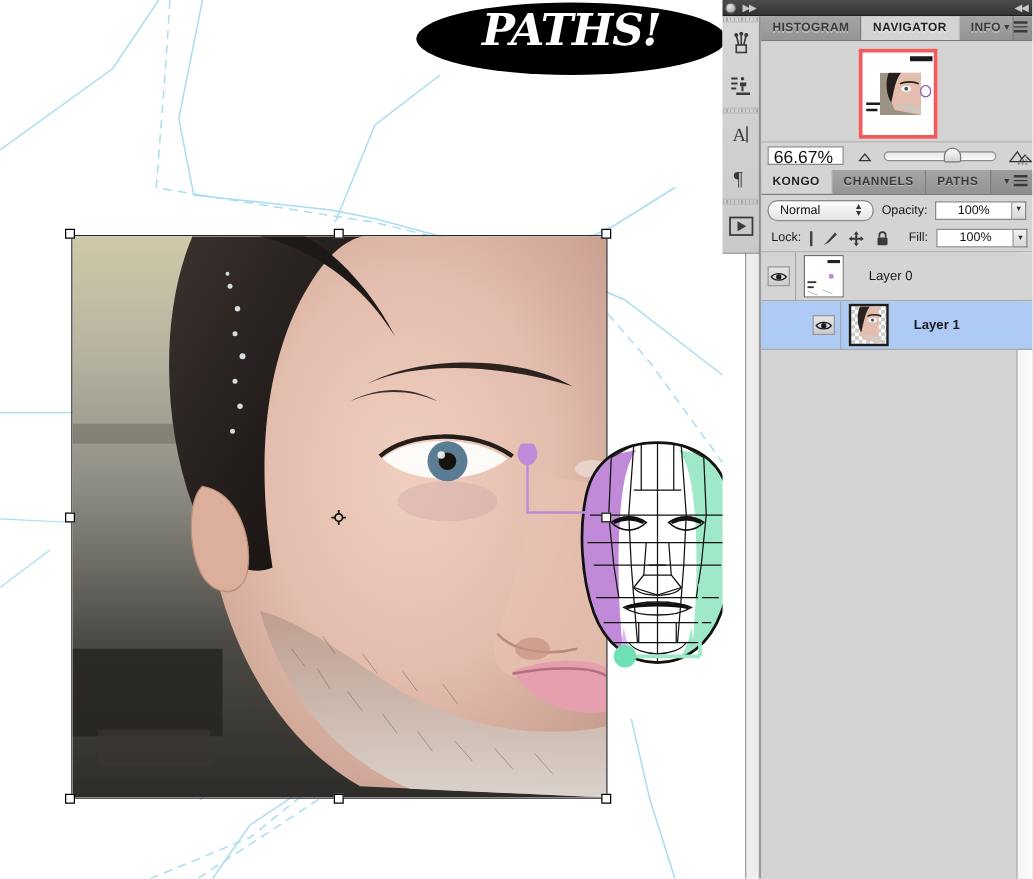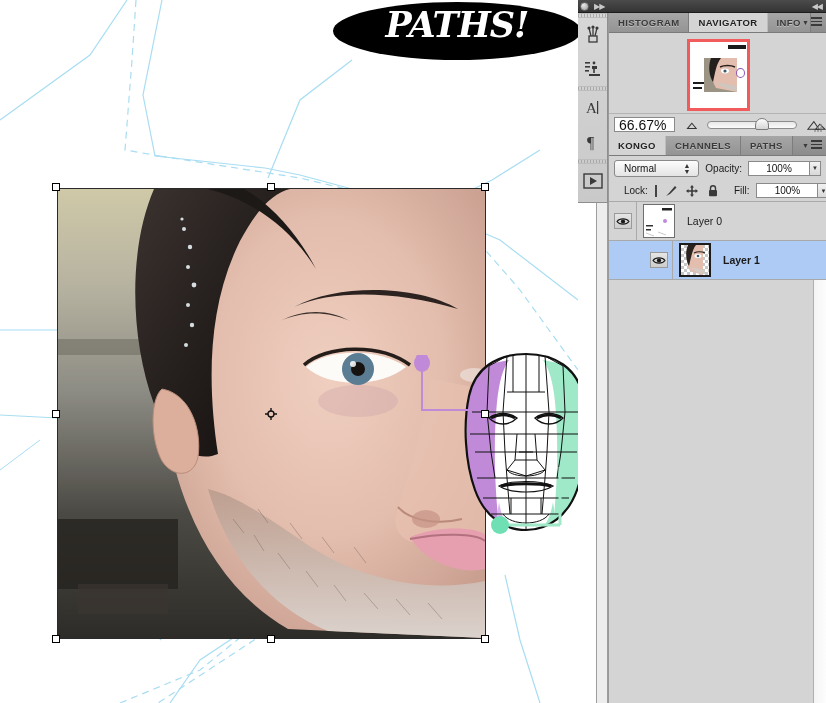--- a/index.html
+++ b/index.html
@@ -142,36 +142,36 @@
   #grip{ position:absolute; right:3px; bottom:2px; width:10px; height:10px;}
 
   
   #blend-row{
     height:24px; display:flex; align-items:center; padding:0 5px; gap:6px;
     background:#d4d4d4;
   }
   #blend-select{
     position:relative; width:128px; height:17px;
     background:linear-gradient(#fdfdfd,#e4e4e4);
-    border:1px solid #8a8a8a; border-radius:3px;
+    border:1px solid #8a8a8a; border-radius:8px;
     font-size:10px; color:#111; display:flex; align-items:center; padding-left:9px;
   }
   #blend-arrows{ position:absolute; right:8px; top:2px; font-size:7px; line-height:6px; color:#333; text-align:center;}
   .lbl{ font-size:10px; color:#1a1a1a; }
   .numbox{
     width:62px; height:15px; background:#fff; border:1px solid #8a8a8a;
     font-size:10px; color:#111; display:flex; align-items:center; justify-content:center;
   }
   .numstep{
     width:11px; height:15px; background:linear-gradient(#f2f2f2,#d8d8d8);
     border:1px solid #8a8a8a; border-left:none;
     font-size:6px; color:#333; display:flex; align-items:center; justify-content:center;
   }
   #lock-row{
-    height:22px; display:flex; align-items:center; padding:0 15px; gap:7px;
+    height:22px; display:flex; align-items:center; padding:0 8px; gap:7px;
     background:#d4d4d4; border-bottom:1px solid #a9a9a9;
   }
   .lock-ico{ width:14px; height:14px; display:flex; align-items:center; justify-content:center;}
 
   #layer-list{ position:relative; background:#d4d4d4; }
   .layer-row{
     position:relative; height:39px; display:flex; align-items:center;
     border-bottom:1px solid #a9a9a9; background:#d4d4d4;
   }
   .layer-row.selected{ background:#aecbf5;padding-left:36px; }
@@ -181,21 +181,21 @@
   }
   .eye-box{
     width:18px; height:16px; background:linear-gradient(#e6e6e6,#cdcdcd);
     border:1px solid #9a9a9a; display:flex; align-items:center; justify-content:center;
   }
   .layer-thumb{
     width:32px; height:34px; margin-left:6px; background:#fff;
     border:1px solid #6f6f6f; overflow:hidden; position:relative;
   }
   .layer-thumb.active{ border:2px solid #1d1d1d; }
-  .layer-name{ margin-left:12px; font-size:10.5px; color:#1a1a1a; }
+  .layer-name{ margin-left:20px; font-size:10.5px; color:#1a1a1a; }
   .layer-row.selected .layer-name{ font-weight:bold; }
   #list-scroll{
     position:absolute; right:0; top:0; width:13px; height:100%;
     background:linear-gradient(90deg,#f4f4f4,#fdfdfd);
     border-left:1px solid #b0b0b0;
   }
   #panel-fill{ background:#d4d4d4; }
   #canvas-scroll{
     position:absolute; left:596px; top:197px; width:12px; height:506px;
     background:#ededed; border-left:1px solid #9e9e9e; border-right:1px solid #9e9e9e;

